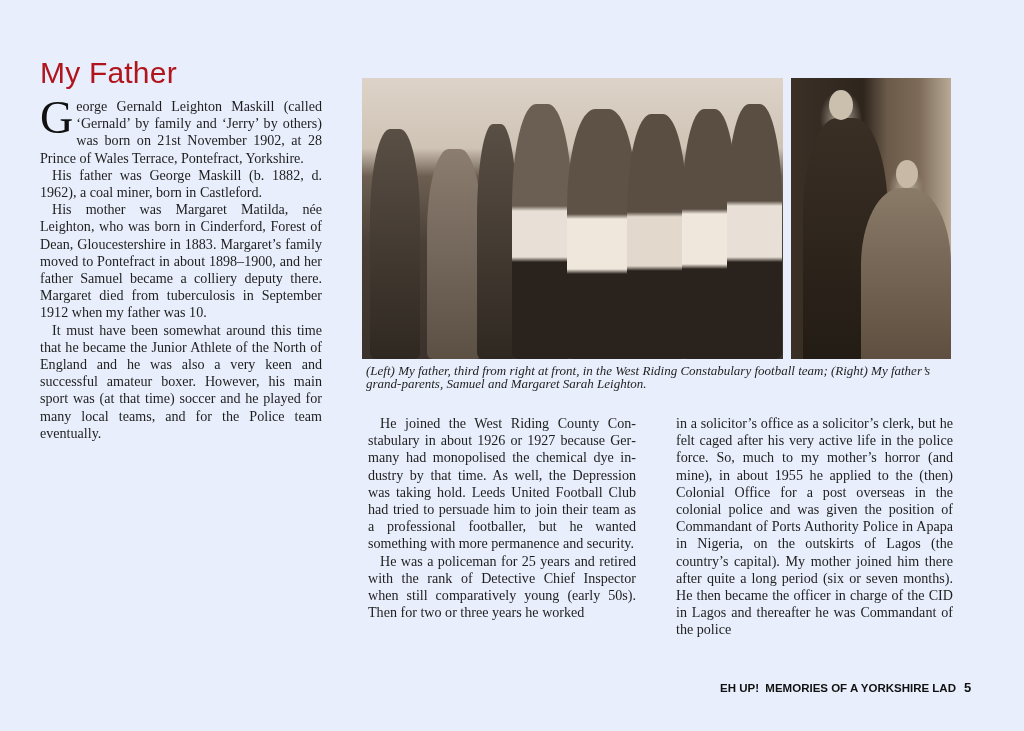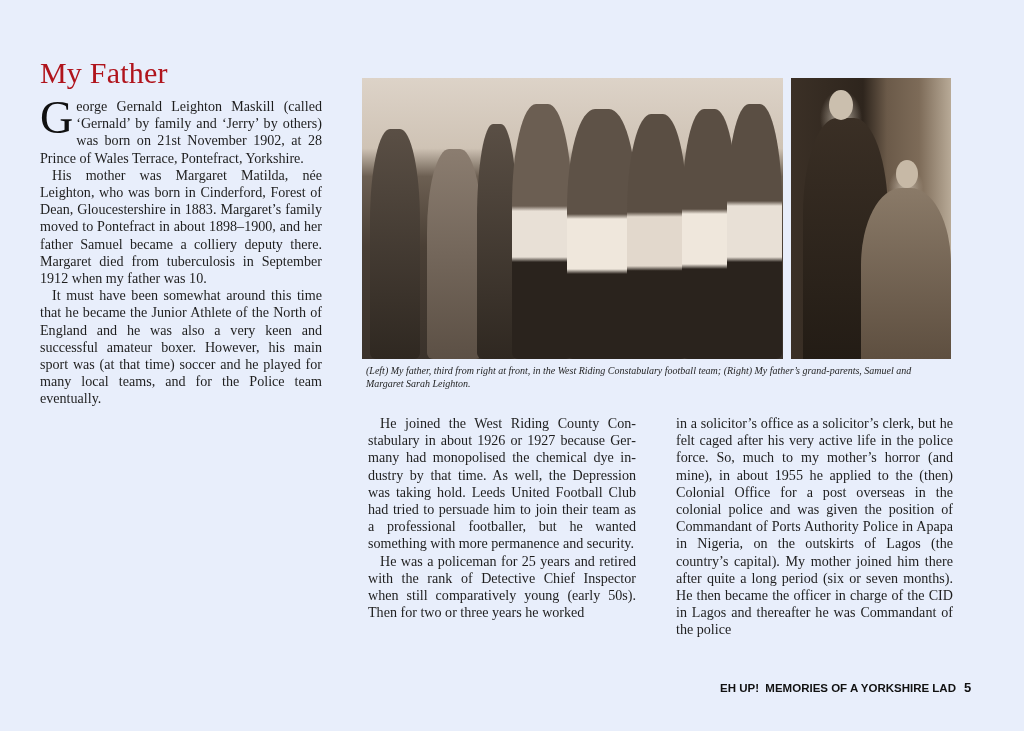--- a/index.html
+++ b/index.html
@@ -5,21 +5,21 @@
   html, body { margin: 0; padding: 0; }
   body {
     width: 1024px; height: 731px; overflow: hidden;
     background: #e8eefb;
     font-family: "DejaVu Serif", "Liberation Serif", serif;
     color: #1e1e1e;
     position: relative;
   }
   .page-title {
     position: absolute; left: 40px; top: 56px;
-    font-family: Liberation Serif, serif;
+    font-family: Liberation Sans, sans-serif;
     font-size: 30px; color: #b0141c; margin: 0; font-weight: normal;
     letter-spacing: 0.2px;
   }
   .col {
     position: absolute;
     font-family: "Liberation Serif", serif;
     font-size: 14.1px; line-height: 17.2px;
     text-align: justify; hyphens: manual;
   }
   .col p { margin: 0; text-indent: 12px; }
@@ -50,36 +50,37 @@
   .photo-right {
     left: 791px; top: 78px; width: 160px; height: 281px;
     background:
       radial-gradient(ellipse 30px 40px at 50px 40px, rgba(220,210,195,0.8), transparent 70%),
       radial-gradient(ellipse 25px 30px at 115px 110px, rgba(220,210,195,0.7), transparent 70%),
       linear-gradient(90deg, #3b3026 0%, #2e251d 45%, #6b5a49 60%, #7d6b58 80%, #b8aa97 100%);
   }
   .caption {
     position: absolute; left: 366px; top: 364px; width: 580px;
     font-family: "Liberation Serif", serif; font-style: italic;
-    font-size: 10px; line-height: 13px; color: #1e1e1e;
+    font-size: 13px; line-height: 13px; color: #1e1e1e;
   }
   .footer {
     position: absolute; left: 720px; top: 680px;
     font-family: "Liberation Sans", sans-serif; font-weight: bold;
     font-size: 11.5px; color: #111; letter-spacing: 0px;
   }
   .footer .pg { margin-left: 8px; font-size: 13px; }
 </style>
 </head>
 <body>
 
 <h1 class="page-title">My Father</h1>
 
 <div class="col col1">
   <p class="first"><span class="dropcap">G</span><span>eorge Gernald Leighton Maskill (called ‘Gernald’ by family and ‘Jerry’ by others) was born on 21st November 1902, at 28 Prince of Wales Terrace, Pontefract, Yorkshire.</span></p>
+  <p>His father was George Maskill (b. 1882, d. 1962), a coal miner, born in Castleford.</p>
   <p>His mother was Margaret Matilda, née Leighton, who was born in Cinderford, For­est of Dean, Gloucestershire in 1883. Mar­garet’s family moved to Pontefract in about 1898–1900, and her father Samuel became a colliery deputy there. Margaret died from tuberculosis in September 1912 when my fa­ther was 10.</p>
   <p>It must have been somewhat around this time that he became the Junior Athlete of the North of England and he was also a very keen and successful amateur boxer. However, his main sport was (at that time) soccer and he played for many local teams, and for the Po­lice team eventually.</p>
 </div>
 
 <div class="photo photo-left">
   <div class="figure" style="left:8px;width:50px;height:230px;"></div>
   <div class="figure" style="left:65px;width:55px;height:210px;background:linear-gradient(180deg,#8b7d70,#5c5045);"></div>
   <div class="figure" style="left:115px;width:40px;height:235px;"></div>
   <div class="figure" style="left:150px;width:60px;height:255px;background:linear-gradient(180deg,#6b5e52 0%,#6b5e52 40%,#e8e0d6 42%,#e8e0d6 60%,#2a231d 62%);"></div>
   <div class="figure" style="left:205px;width:70px;height:250px;background:linear-gradient(180deg,#5e5247 0%,#5e5247 42%,#efe7dc 44%,#efe7dc 64%,#2a231d 66%);"></div>

